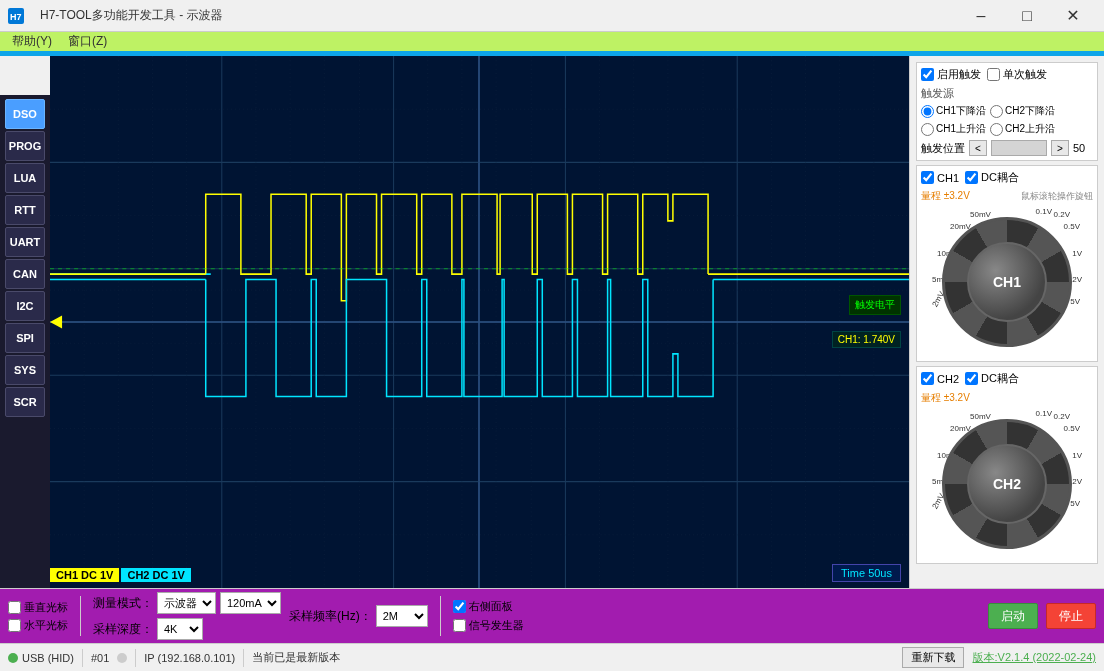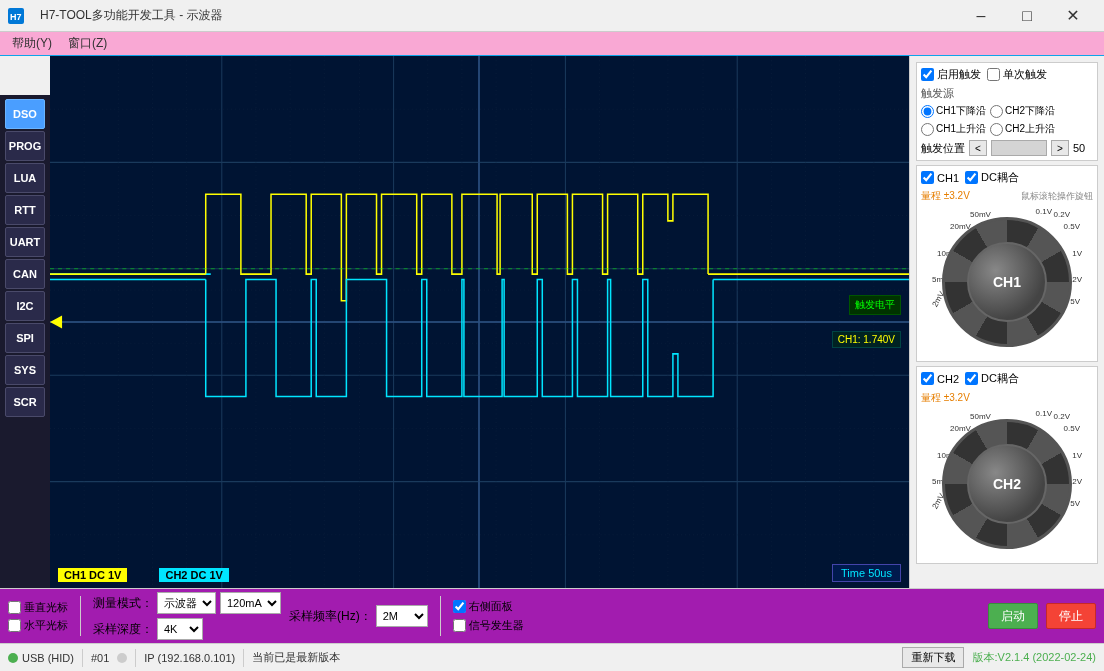--- a/index.html
+++ b/index.html
@@ -43,26 +43,26 @@
       cursor: pointer;
       font-size: 16px;
       display: flex;
       align-items: center;
       justify-content: center;
       color: #333;
     }
     
     
     .menu-bar {
-      background: #f9a8d4;
+      background: #bef264;
       height: 24px;
       display: flex;
       align-items: center;
       padding: 0 4px;
-      border-bottom: 1px solid #0ea5e9;
+      border-bottom: 5px solid #0ea5e9;
     }
     .menu-item {
       padding: 2px 8px;
       cursor: pointer;
       font-size: 12px;
       color: #333;
     }
     
     
     .main-layout {
@@ -321,39 +321,40 @@
       background: #4CAF50;
     }
     .status-divider {
       width: 1px;
       height: 18px;
       background: #ccc;
     }
     .version-text {
       color: #4CAF50;
       margin-left: auto;
+      text-decoration: underline;
     }
     .download-btn {
       padding: 2px 8px;
       border: 1px solid #aaa;
       background: #e8e8e8;
       cursor: pointer;
       font-size: 11px;
     }
 
     
     .osc-overlay {
       position: absolute;
       pointer-events: none;
     }
     .ch-info-bottom {
       bottom: 6px;
-      left: 8px;
-      display: flex;
-      gap: 32px;
+      left: 0;
+      display: flex;
+      gap: 2px;
     }
     .ch-badge {
       padding: 1px 6px;
       font-size: 11px;
       font-weight: bold;
     }
     .ch1-badge { background: #ffff00; color: #000; }
     .ch2-badge { background: #00e5ff; color: #000; }
     .time-badge {
       bottom: 6px;

